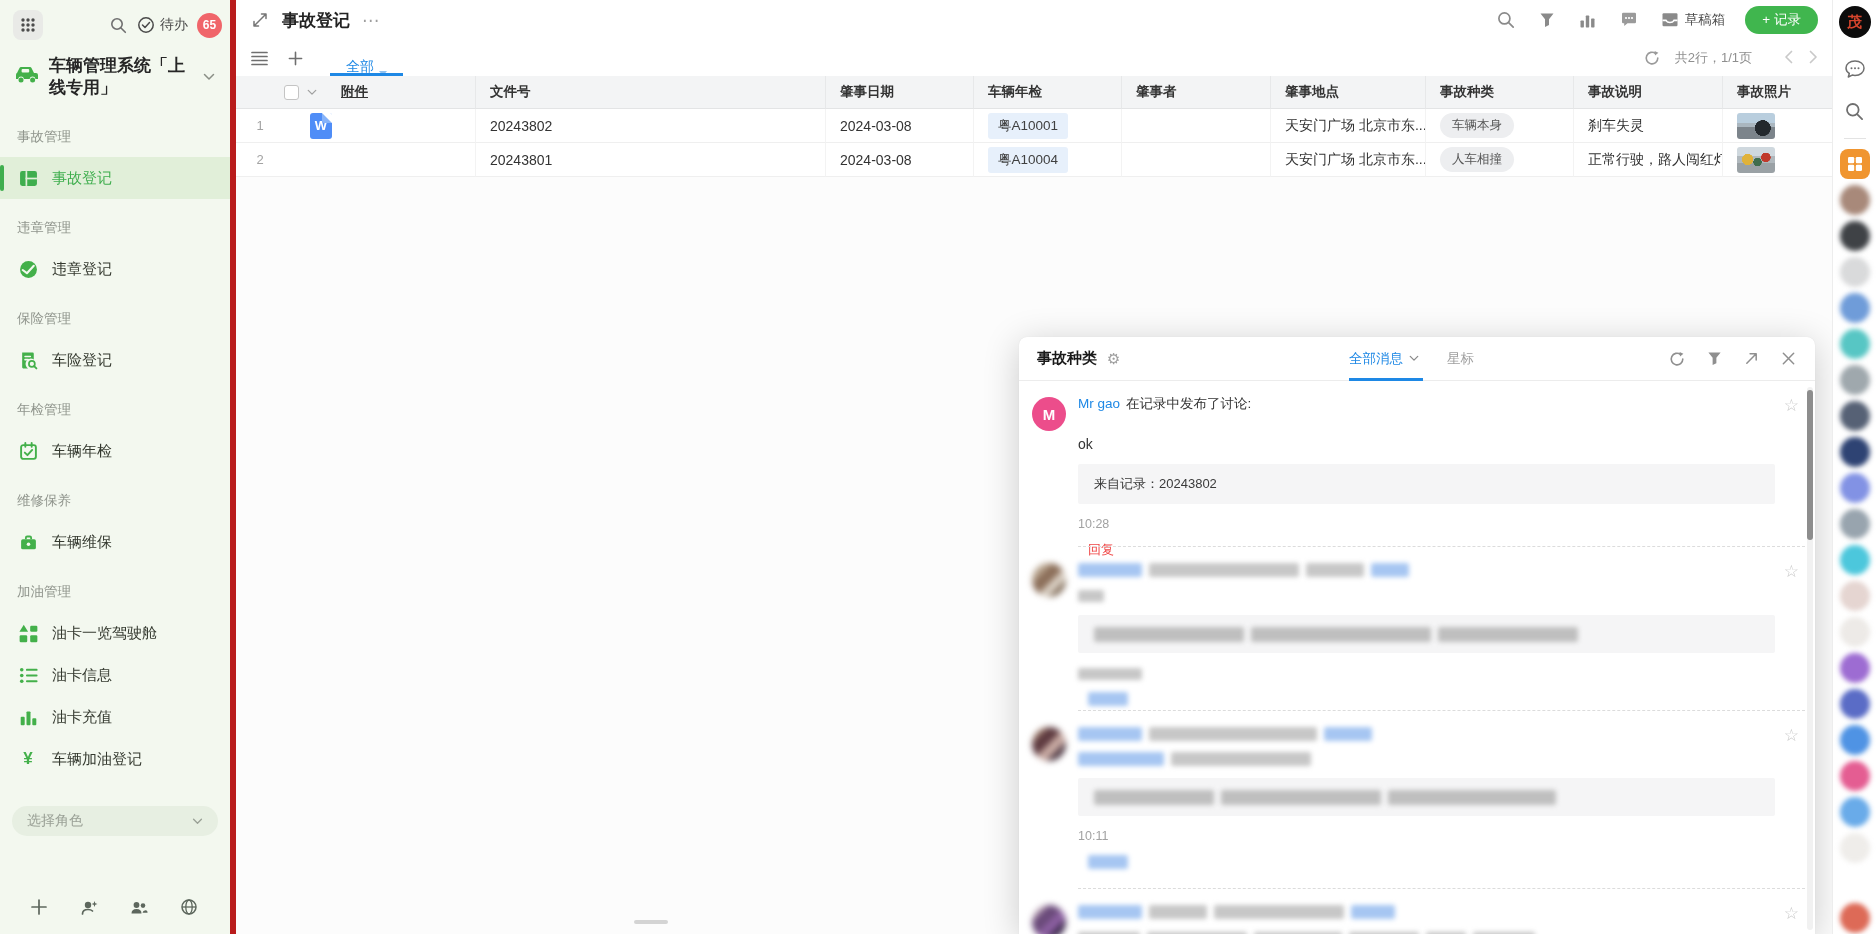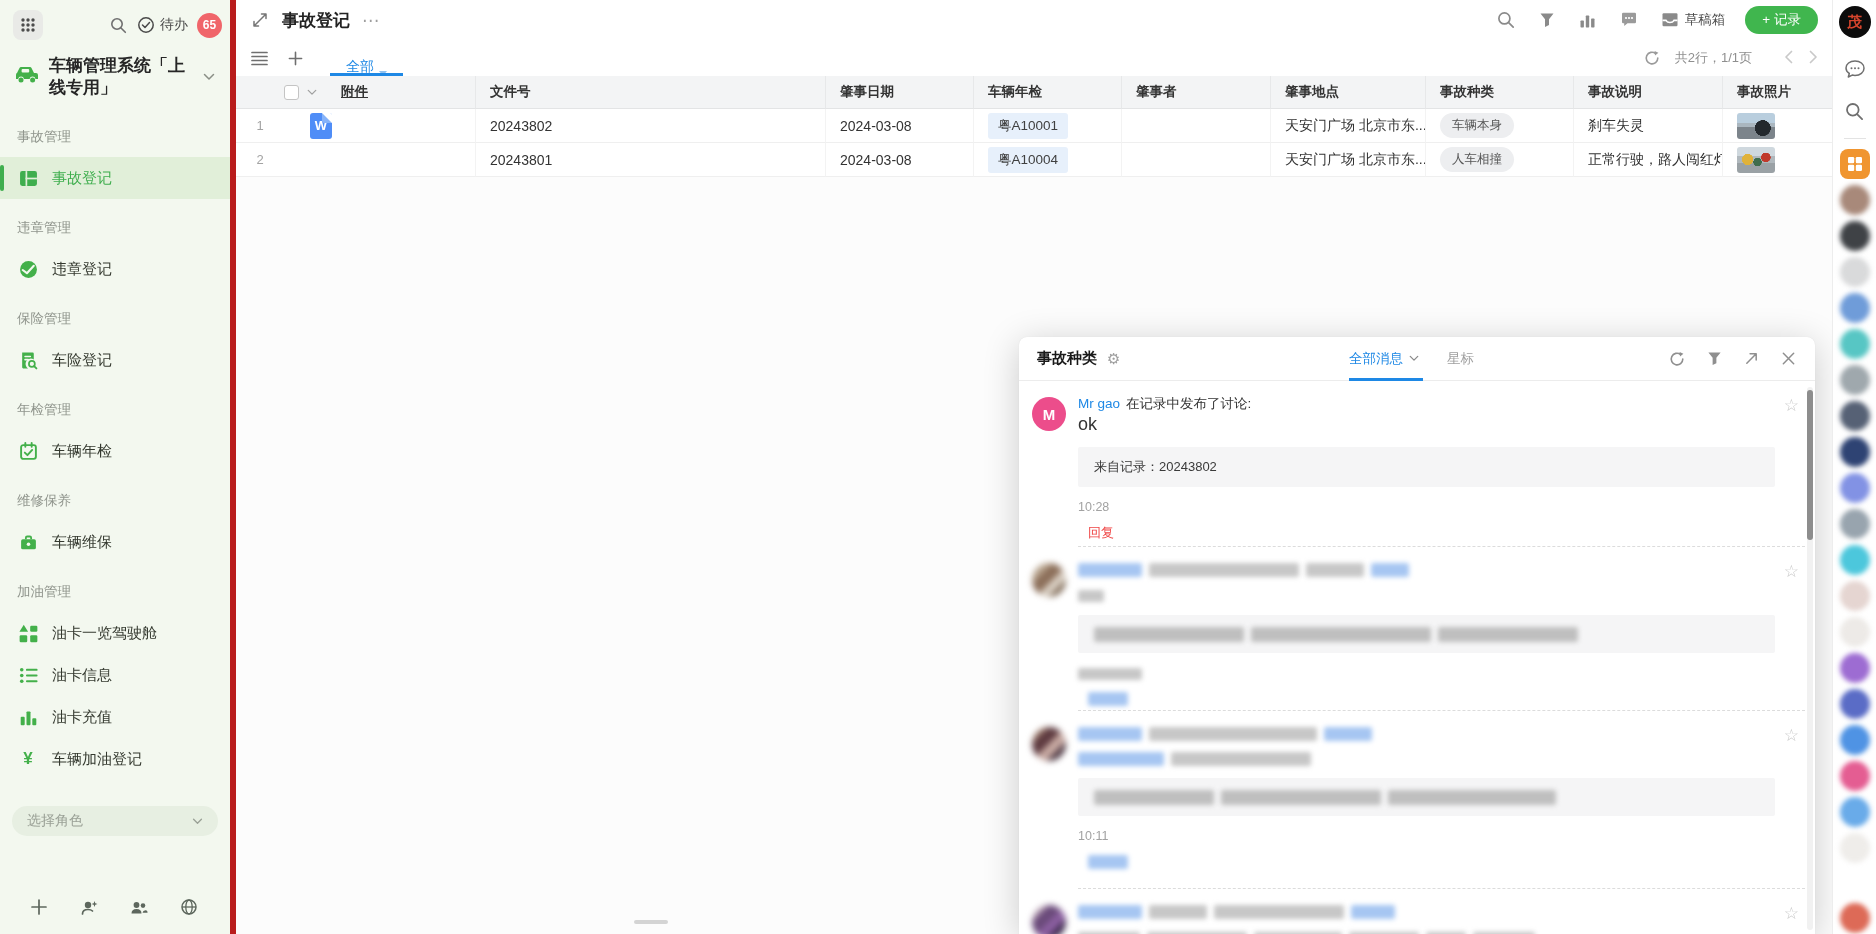--- a/index.html
+++ b/index.html
@@ -83,21 +83,21 @@
   .mp-thumb { position:absolute; right:2px; top:9px; width:6px; height:150px; border-radius:3px; background:#8d8d8d; cursor:pointer; }
   .msg { position:relative; padding:14px 40px 0 59px; }
   .msg::after { content:""; position:absolute; left:59px; right:10px; bottom:0; border-top:1px dashed #dcdcdc; }
   .msg.nodash::after { display:none; }
   .m-avatar { position:absolute; left:13px; top:16px; width:34px; height:34px; border-radius:50%; }
   .m-avatar.letter { background:#ec4d8b; color:#fff; font-size:15px; font-weight:bold; display:flex; align-items:center; justify-content:center; }
   .m-avatar.blurred { filter:blur(3px); }
   .m-star { position:absolute; right:16px; top:14px; color:#c9c9c9; font-size:17px; cursor:pointer; }
   .m-line { font-size:13.5px; color:#333; line-height:17px; }
   .m-author { color:#1e88e5; margin-right:6px; cursor:pointer; }
-  .m-body { margin-top:2px; font-size:18px; color:#333; }
+  .m-body { margin-top:24px; font-size:14px; color:#333; }
   .m-quote { margin-top:12px; background:#f5f5f6; border-radius:2px; padding:11px 16px; font-size:13px; color:#3a3a3a; }
   .m-time { margin-top:13px; font-size:12.5px; color:#a2a2a2; }
   .m-reply { margin:10px 10px 14px; font-size:13px; color:#ef4444; cursor:pointer; display:inline-block; }
   .bb { display:inline-block; height:14px; border-radius:2px; filter:blur(2.5px); vertical-align:middle; margin-right:7px; }
   .bb.blue { background:#a6c6f2; }
   .bb.gray { background:#c7c7c7; }
   .bb.sm { height:12px; }
   .bb.q { height:15px; background:#bfbfbf; }
 
   

